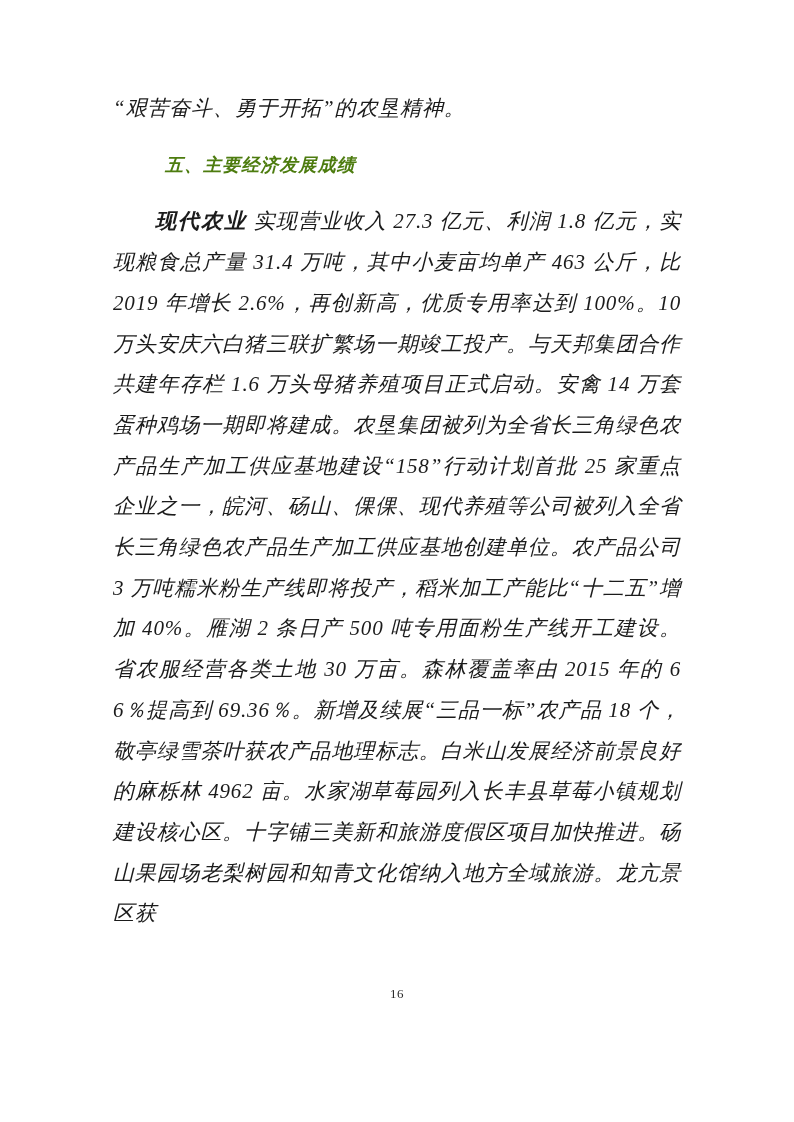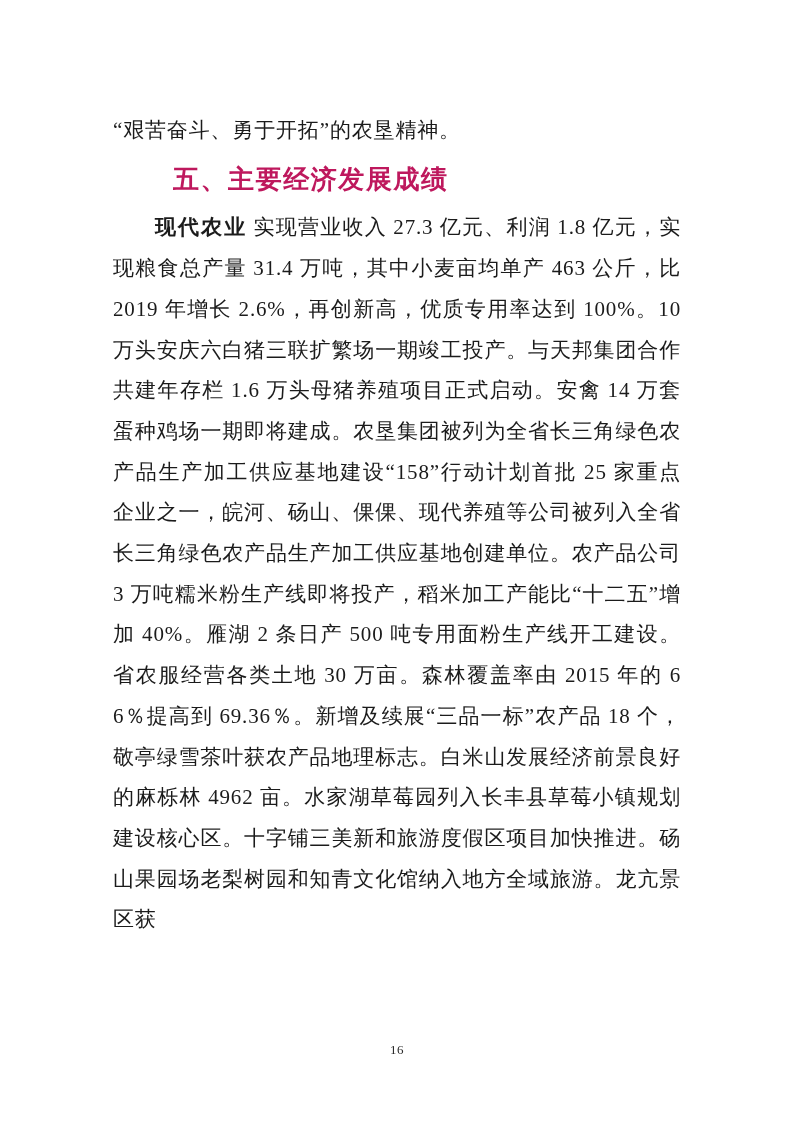--- a/index.html
+++ b/index.html
@@ -11,54 +11,55 @@
     position: relative;
     width: 794px;
     height: 1122px;
     background: #ffffff;
     overflow: hidden;
     font-family: "Liberation Serif", "DejaVu Serif", serif;
     color: #1b1b1b;
   }
   .content {
     position: absolute;
-    top: 110px;
+    top: 88px;
     left: 113px;
     width: 568px;
+    font-style: italic;
   }
   .body-text {
     margin: 0;
     font-size: 21px;
     line-height: 40.7px;
     text-align: justify;
     text-justify: inter-ideograph;
     letter-spacing: 0.04em;
     word-break: break-all;
   }
   .body-text.indent {
     text-indent: 2em;
   }
   .heading {
-    margin: 8px;
+    margin: 16px;
     font-family: "Liberation Sans", "DejaVu Sans", sans-serif;
     font-weight: 700;
-    font-size: 26px;
+    font-size: 18px;
     line-height: 40.7px;
     text-indent: 2em;
     letter-spacing: 0.06em;
-    color: #be185d;
+    color: #4d7c0f;
   }
   .lead-bold {
     font-weight: 700;
     font-family: "Liberation Sans", "DejaVu Sans", sans-serif;
     letter-spacing: 0.08em;
   }
   .page-footer {
     position: absolute;
-    top: 1040px;
+    top: 984px;
     left: 0;
     width: 794px;
     text-align: center;
   }
   .page-number {
     font-size: 13px;
     font-family: "Liberation Serif", "DejaVu Serif", serif;
     color: #2a2a2a;
     letter-spacing: 0.5px;
   }

